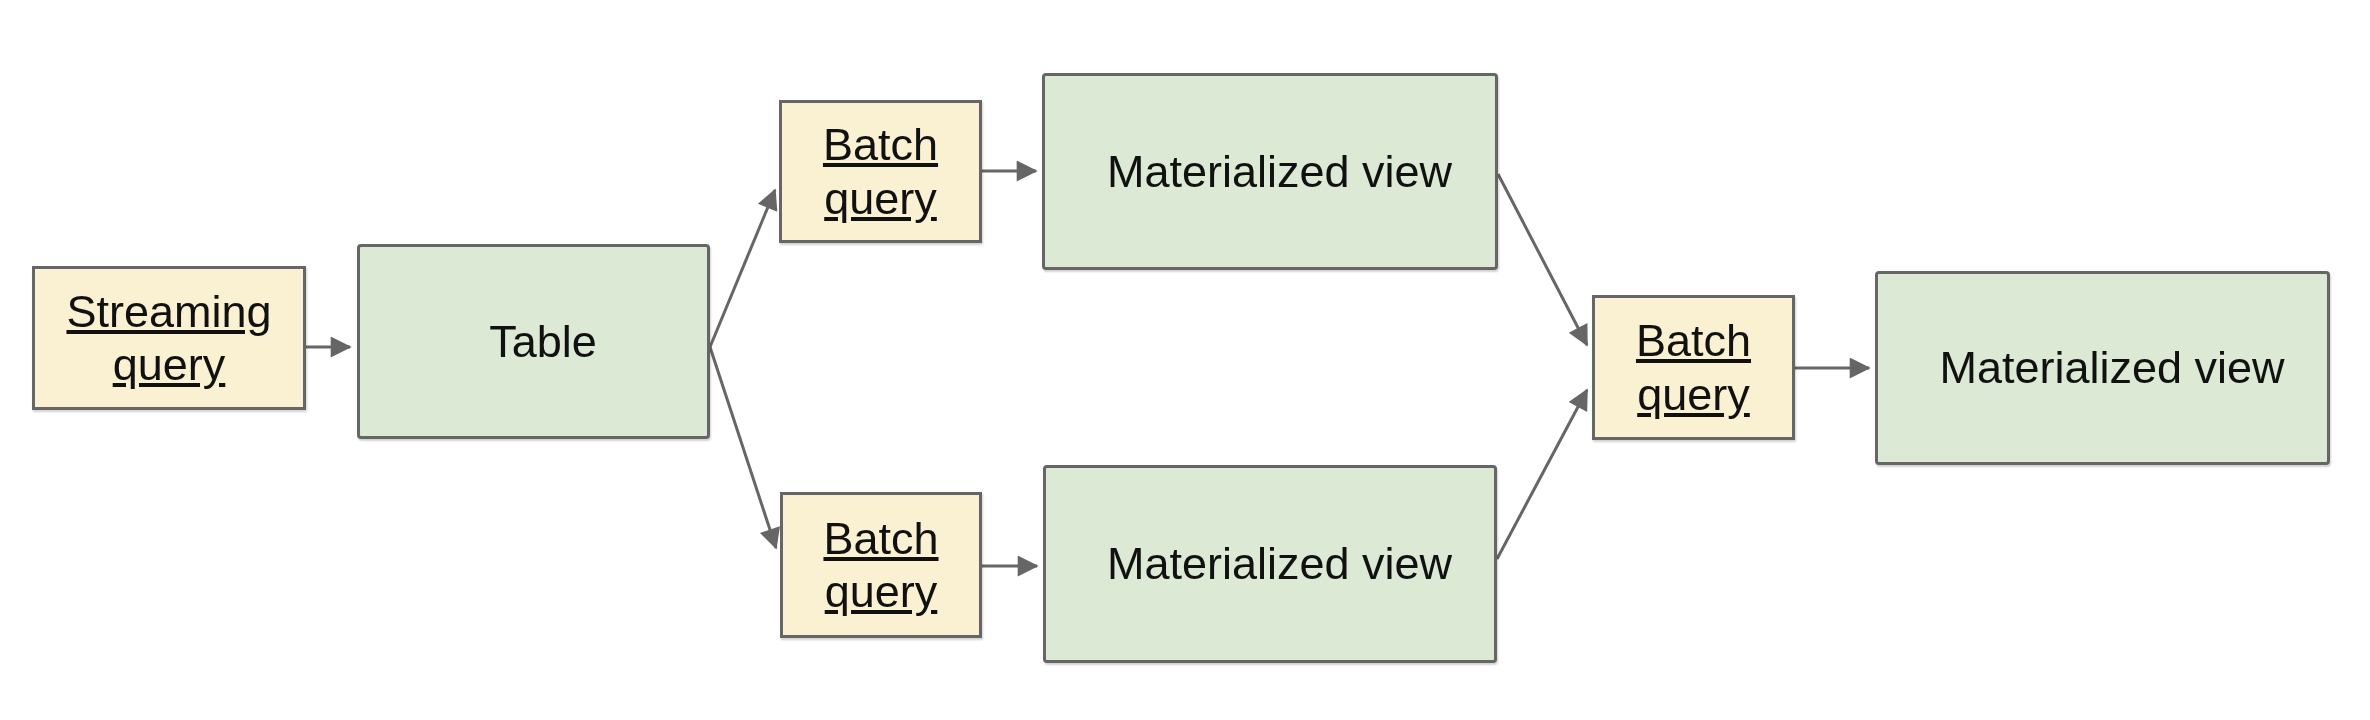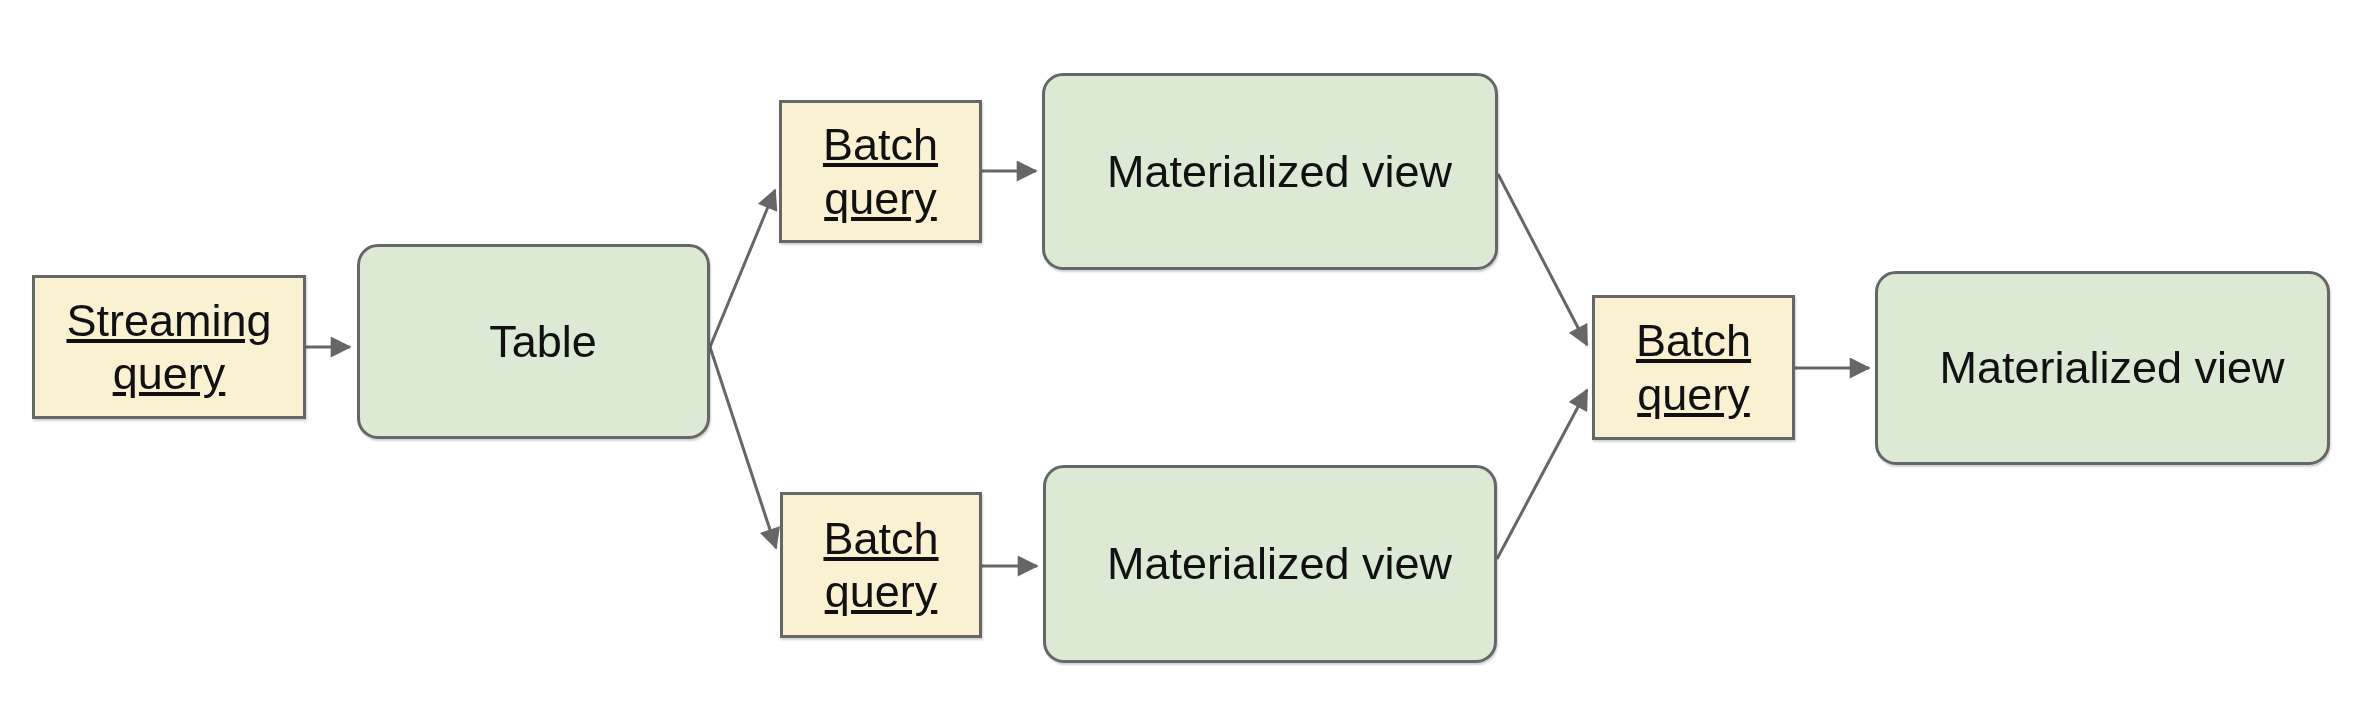--- a/index.html
+++ b/index.html
@@ -38,24 +38,24 @@
     text-align: center;
     border: 3px solid var(--node-border);
     color: var(--text);
     font-size: 45px;
     line-height: 1.18;
     padding: 8px 14px;
     box-shadow: 1px 2px 2px rgba(0,0,0,0.18);
   }
   .node.yellow { background: var(--yellow-fill); text-decoration: underline; }
   .node.green  { background: var(--green-fill); }
-  .node.rounded { border-radius: 21px; padding-left: 33px; }
+  .node.rounded { border-radius: 4px; padding-left: 33px; }
 
   
-  #n-streaming        { left: 32px;   top: 275px; width: 274px; height: 144px; }
+  #n-streaming        { left: 32px;   top: 266px; width: 274px; height: 144px; }
   #n-table            { left: 357px;  top: 244px; width: 353px; height: 195px; }
   #n-batch-top        { left: 779px;  top: 100px; width: 203px; height: 143px; }
   #n-mv-top           { left: 1042px; top: 73px;  width: 456px; height: 197px; }
   #n-batch-bottom     { left: 780px;  top: 492px; width: 202px; height: 146px; }
   #n-mv-bottom        { left: 1043px; top: 465px; width: 454px; height: 198px; }
   #n-batch-center     { left: 1592px; top: 295px; width: 203px; height: 145px; }
   #n-mv-right         { left: 1875px; top: 271px; width: 455px; height: 194px; }
 
   line { stroke: var(--arrow); stroke-width: 3; }
 </style>

